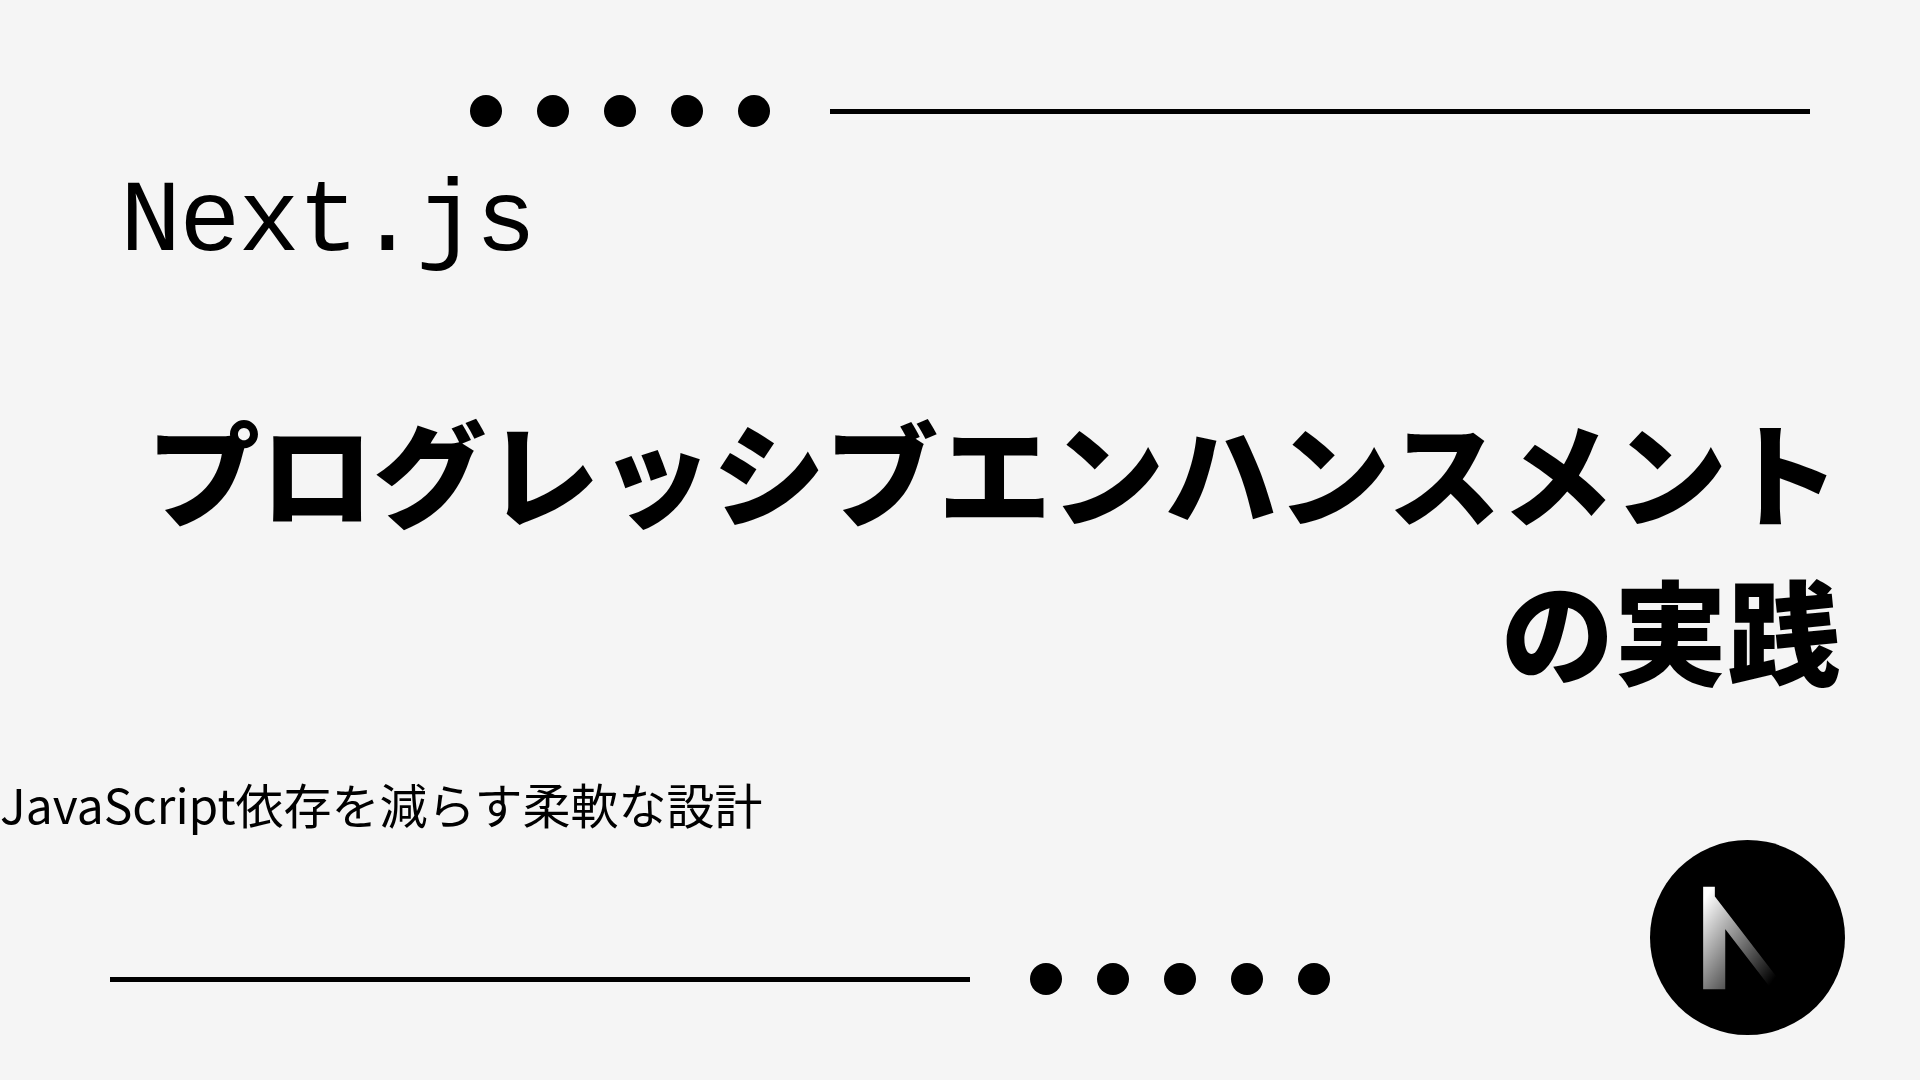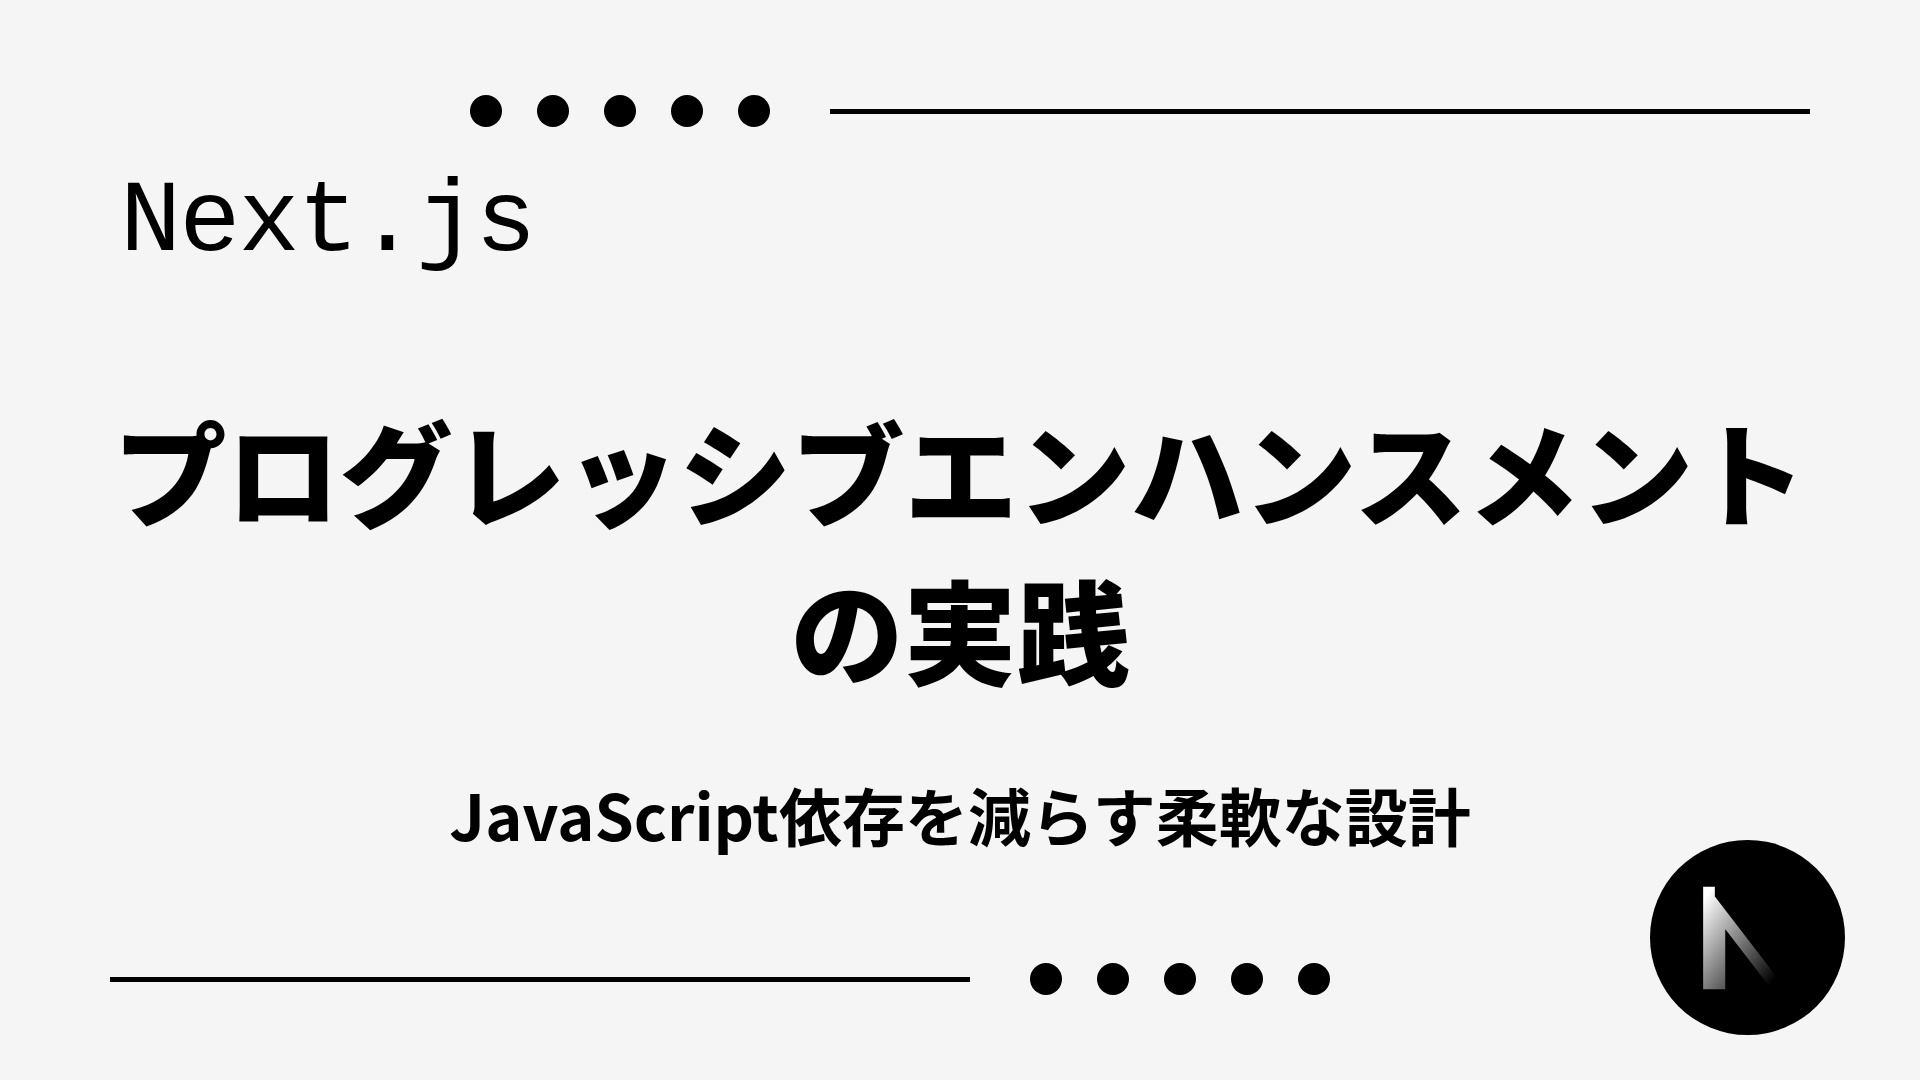--- a/index.html
+++ b/index.html
@@ -57,36 +57,36 @@
       color: #000;
       font-family: "Courier New", "Consolas", monospace;
       letter-spacing: -2px;
     }
     
     .main-title {
       position: absolute;
       top: 390px;
       left: 0;
       right: 0;
-      text-align: center;
+      text-align: right;
       font-size: 113px;
       font-weight: 900;
       color: #000;
       line-height: 1.4;
       padding: 0 80px;
     }
     
     .subtitle {
       position: absolute;
       top: 768px;
       left: 0;
       right: 0;
-      text-align: center;
-      font-size: 63px;
-      font-weight: 700;
+      text-align: left;
+      font-size: 48px;
+      font-weight: 400;
       color: #000;
     }
     
     .bottom-decoration {
       position: absolute;
       bottom: 85px;
       left: 0;
       right: 0;
       display: flex;
       align-items: center;

